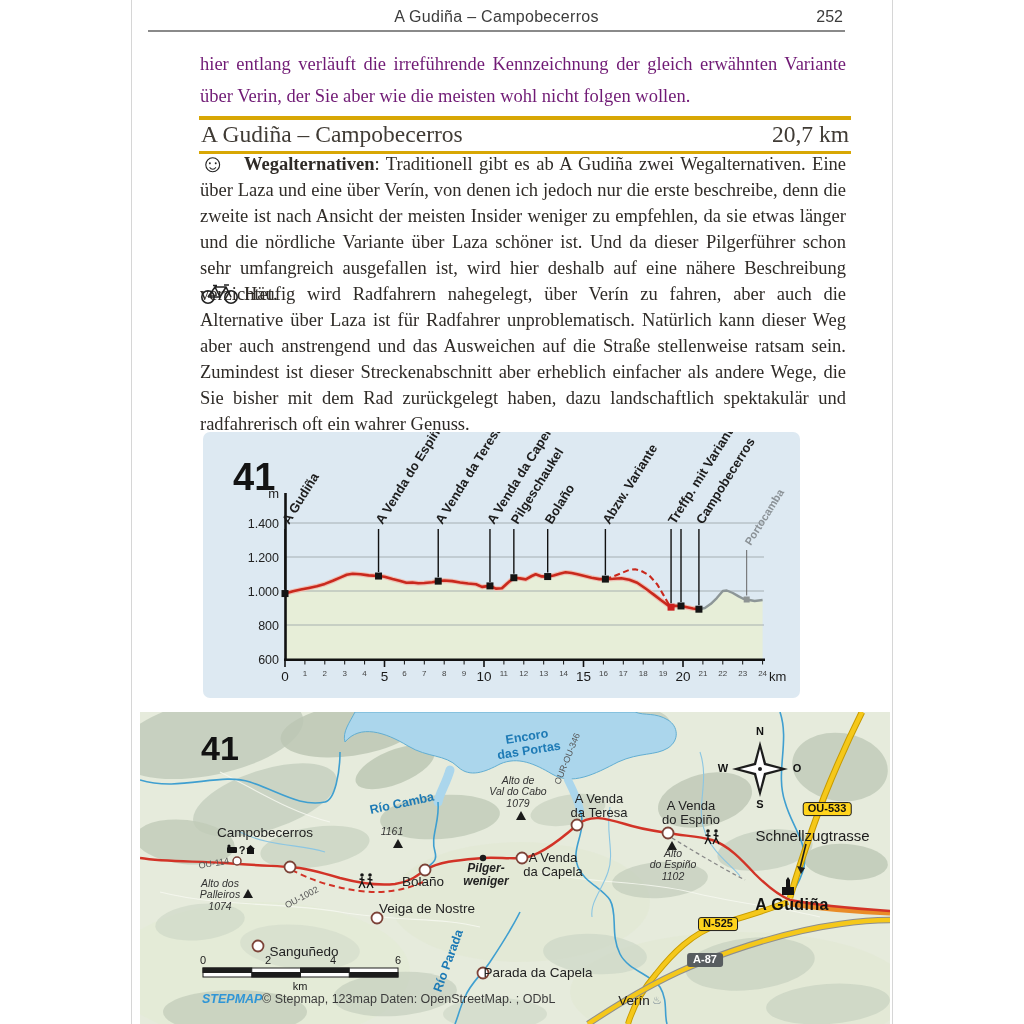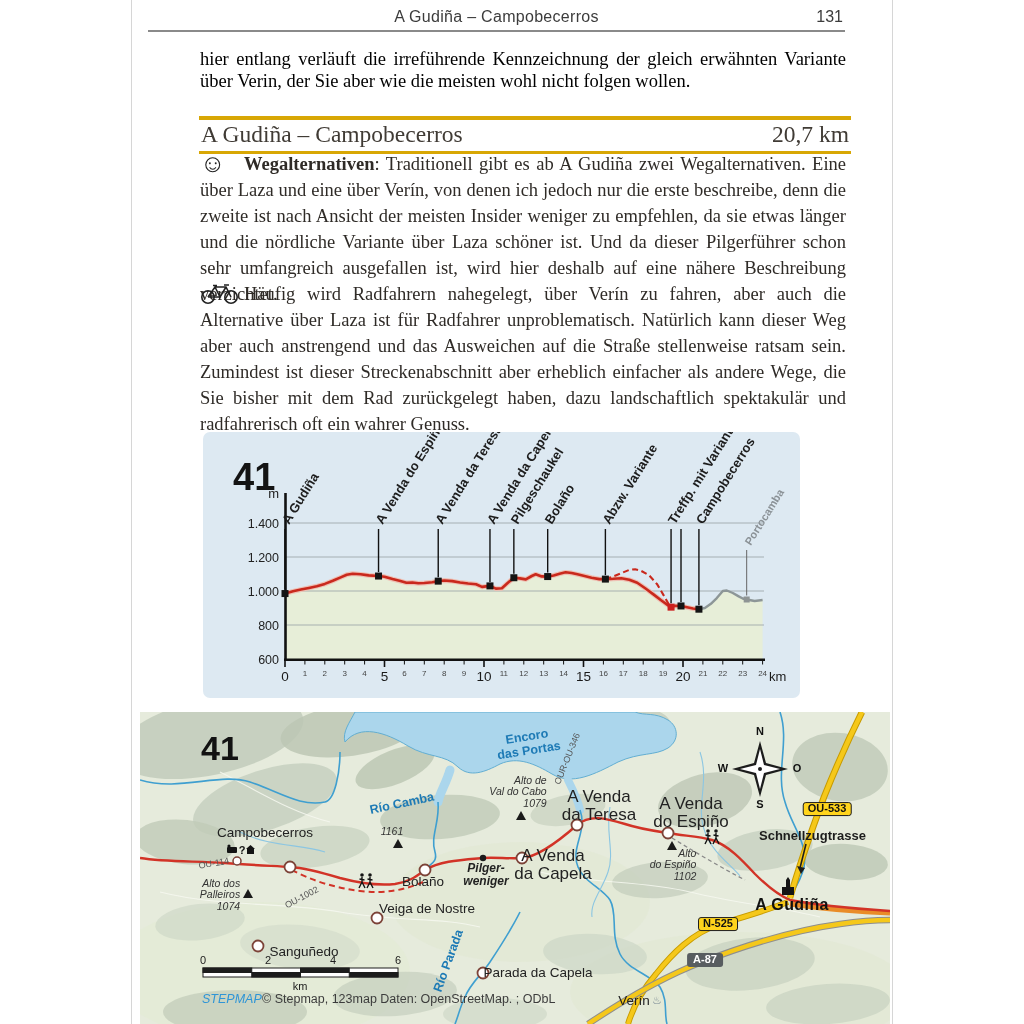--- a/index.html
+++ b/index.html
@@ -13,21 +13,21 @@
 
   
   #page-header{position:absolute;left:148px;top:6px;width:697px;height:24px;
     border-bottom:2px solid #8a8a8a;font-family:"Liberation Sans",sans-serif;}
   #header-title{position:absolute;left:0;right:0;text-align:center;top:2px;
     font-size:16px;color:#3c3c3c;letter-spacing:.3px;}
   #page-number{position:absolute;right:2px;top:2px;font-size:16px;color:#3c3c3c;}
 
   
   #intro-para{position:absolute;left:200px;top:48px;width:646px;
-    font-size:18.5px;line-height:22px;text-align:justify;color:#000000;}
+    font-size:18.5px;line-height:32px;text-align:justify;color:#701a75;}
 
   
   #section-heading{position:absolute;left:199px;top:116px;width:648px;
     border-top:4px solid #d8a704;border-bottom:3px solid #d8a704;
     padding:1px 2px 3px 2px;display:flex;justify-content:space-between;align-items:baseline;
     font-size:23.5px;color:#403b35;}
 
   
   .body-para{position:absolute;left:200px;width:646px;font-size:18.5px;
     line-height:26px;text-align:justify;color:#2f2b27;}
@@ -40,48 +40,48 @@
   #chart-box{position:absolute;left:203px;top:432px;width:597px;height:266px;
     background:#dde9f2;border-radius:7px;}
   #chart-svg{position:absolute;left:0;top:0;}
 
   
   #map-box{position:absolute;left:140px;top:712px;width:750px;height:312px;
     background:#e6ebdc;overflow:hidden;}
   #map-svg{position:absolute;left:0;top:0;}
   .map-label{position:absolute;transform:translate(-50%,-50%);white-space:pre-line;
     text-align:center;font-family:"Liberation Sans",sans-serif;color:#222;line-height:1.08;}
-  .kind-town{font-size:17px;}
+  .kind-town{font-size:13px;}
   .kind-town-lg{font-size:13.5px;}
   .kind-town-bi{font-size:12px;font-weight:bold;font-style:italic;}
   .kind-city{font-size:16px;font-weight:bold;color:#101010;letter-spacing:.4px;}
-  .kind-bold{font-size:13px;font-weight:bold;color:#1c1c1c;padding-left:13px;}
+  .kind-bold{font-size:15px;font-weight:normal;color:#1c1c1c;padding-left:13px;}
   .kind-water{color:#1d7ab5;font-size:12.5px;font-weight:bold;}
-  .kind-peak{font-size:10.5px;font-style:italic;color:#333;text-align:right;}
+  .kind-peak{font-size:10.5px;font-style:italic;color:#333;}
   .kind-road{font-size:9px;color:#555;}
   .kind-badge-yellow{background:#ffd41c;border:1.5px solid #1c1c1c;border-radius:3px;
     padding:0 4px;font-size:11px;font-weight:bold;color:#111;}
   .kind-badge-dark{background:#585d60;border-radius:3px;padding:1px 6px;
     font-size:11px;font-weight:bold;color:#fff;}
   .kind-map-number{font-size:34px;font-weight:bold;color:#121212;}
   .kind-compass{font-size:11px;font-weight:bold;color:#111;}
   .kind-scale{font-size:11px;color:#1c1c1c;}
-  .kind-logo{color:#2f95d6;font-weight:normal;font-style:italic;font-size:12.5px;}
+  .kind-logo{color:#2f95d6;font-weight:bold;font-style:italic;font-size:12.5px;}
   .kind-credit{font-size:12.5px;color:#3c3c3c;}
   .anchor-left{transform:translate(0,-50%) !important;text-align:left;}
 </style>
 </head>
 <body>
 
 <div class="page-edge" id="page-edge-left"></div>
 <div class="page-edge" id="page-edge-right"></div>
 
 <div id="page-header">
   <div id="header-title">A Gudiña – Campobecerros</div>
-  <div id="page-number">131</div>
+  <div id="page-number">252</div>
 </div>
 
 <div id="intro-para" class="intro">hier entlang verläuft die irreführende Kennzeichnung der gleich erwähnten Variante über Verin, der Sie aber wie die meisten wohl nicht folgen wollen.</div>
 
 <div id="section-heading">
   <span>A Gudiña – Campobecerros</span>
   <span>20,7 km</span>
 </div>
 
 <div id="para-alternatives" class="body-para">

